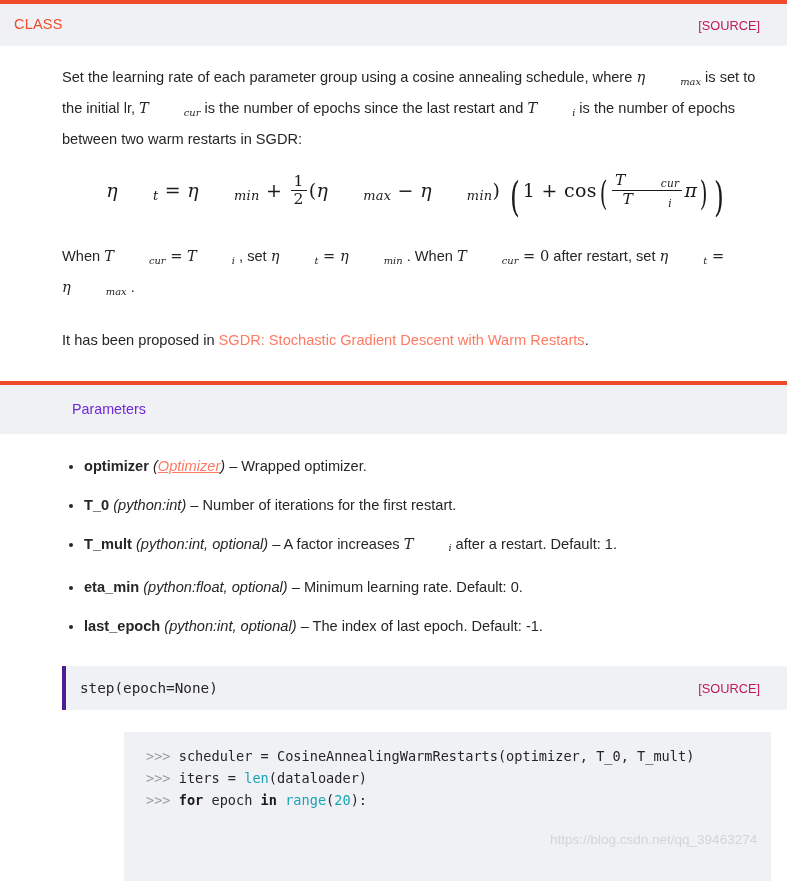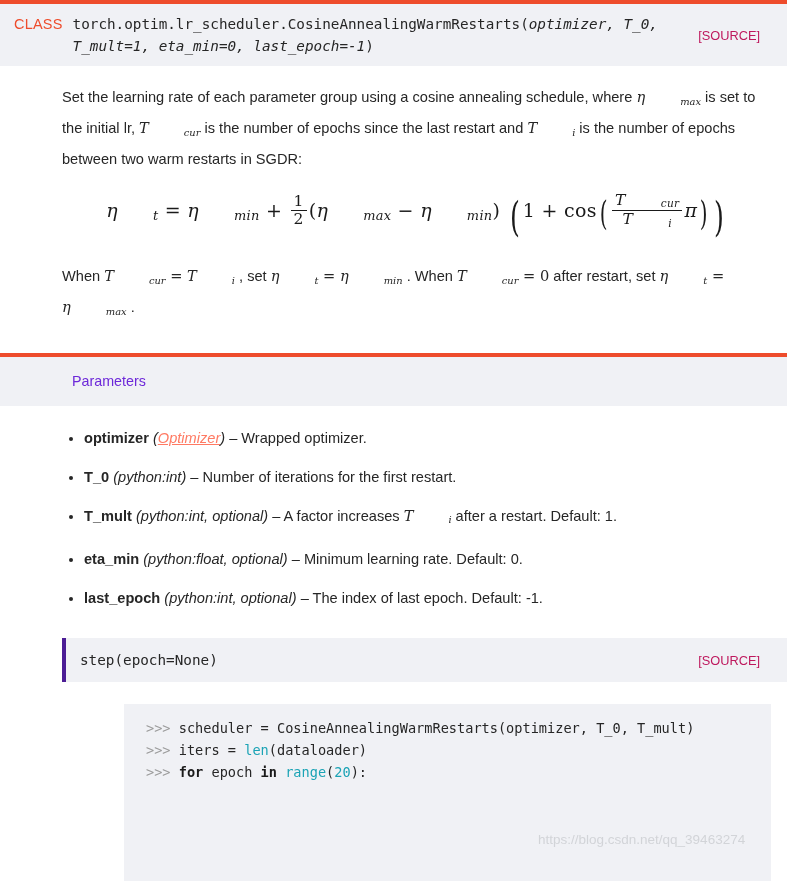--- a/index.html
+++ b/index.html
@@ -198,49 +198,49 @@
     overflow: hidden;
     box-sizing: border-box;
   }
   .pr { color: #9c9c9c; }
   .kw { font-weight: bold; color: #1a1a1a; }
   .bi { color: #1ba3b5; }
   .nu { color: #1ba3b5; }
 
   .watermark {
     position: absolute;
-    left: 538px;
+    left: 550px;
     top: 832px;
     color: #d2d4d8;
     font-size: 13.5px;
     font-family: "Liberation Sans", sans-serif;
     pointer-events: none;
     white-space: nowrap;
     text-align: right;
   }
 </style>
 </head>
 <body>
 
 <div class="sig-class">
   <div class="sig-inner">
     <span class="sig-kw">CLASS</span>
-    <span class="sig-body"><span>torch.optim.lr_scheduler.CosineAnnealingWarmRestarts</span><span>(</span><span class="pname">optimizer, T_0,</span><br><span class="pname">T_mult=1, eta_min=0, last_epoch=-1</span><span>)</span></span>
   </div>
   <a class="source-link" href="#">[SOURCE]</a>
 </div>
 
 <div class="content">
 
   <p class="desc"><span>Set the learning rate of each parameter group using a cosine annealing schedule, where </span><span class="eta">η</span><span class="sub">max</span><span> is set to the initial lr, </span><span class="mth">T</span><span class="sub">cur</span><span> is the number of epochs since the last restart and </span><span class="mth">T</span><span class="sub">i</span><span> is the number of epochs between two warm restarts in SGDR:</span></p>
 
   <div class="equation"><span class="eta">η</span><span class="sub">t</span> <span class="mthu">=</span> <span class="eta">η</span><span class="sub">min</span> <span class="mthu">+</span> <span class="frac"><span class="num">1</span><span class="den">2</span></span><span class="mthu">(</span><span class="eta">η</span><span class="sub">max</span> <span class="mthu">−</span> <span class="eta">η</span><span class="sub">min</span><span class="mthu">)</span> <span class="bigparen">(</span><span class="mthu">1</span> <span class="mthu">+</span> <span class="mthu">cos</span><span class="medparen">(</span><span class="frac"><span class="num"><span class="mth">T</span><span class="sub">cur</span></span><span class="den"><span class="mth">T</span><span class="sub">i</span></span></span><span class="mth">π</span><span class="medparen">)</span><span class="bigparen">)</span></div>
 
   <p class="whenline"><span>When </span><span class="mth">T</span><span class="sub">cur</span><span class="mthu"> = </span><span class="mth">T</span><span class="sub">i</span><span> , set </span><span class="eta">η</span><span class="sub">t</span><span class="mthu"> = </span><span class="eta">η</span><span class="sub">min</span><span> . When </span><span class="mth">T</span><span class="sub">cur</span><span class="mthu"> = </span><span class="mthu">0</span><span> after restart, set </span><span class="eta">η</span><span class="sub">t</span><span class="mthu"> = </span><span class="eta">η</span><span class="sub">max</span><span> .</span></p>
 
+  <p class="proposed"><span>It has been proposed in </span><a class="ext" href="#">SGDR: Stochastic Gradient Descent with Warm Restarts</a><span>.</span></p>
 </div>
 
 <div class="params-box">
   <div class="params-title">Parameters</div>
 </div>
 
 <ul class="params">
   <li><span class="pbold">optimizer</span> <span class="ptype">(</span><a class="ptypelink" href="#">Optimizer</a><span class="ptype">)</span><span> – Wrapped optimizer.</span></li>
 
   <li><span class="pbold">T_0</span> <span class="ptype">(</span><span class="ptype">python:int</span><span class="ptype">)</span><span> – Number of iterations for the first restart.</span></li>

